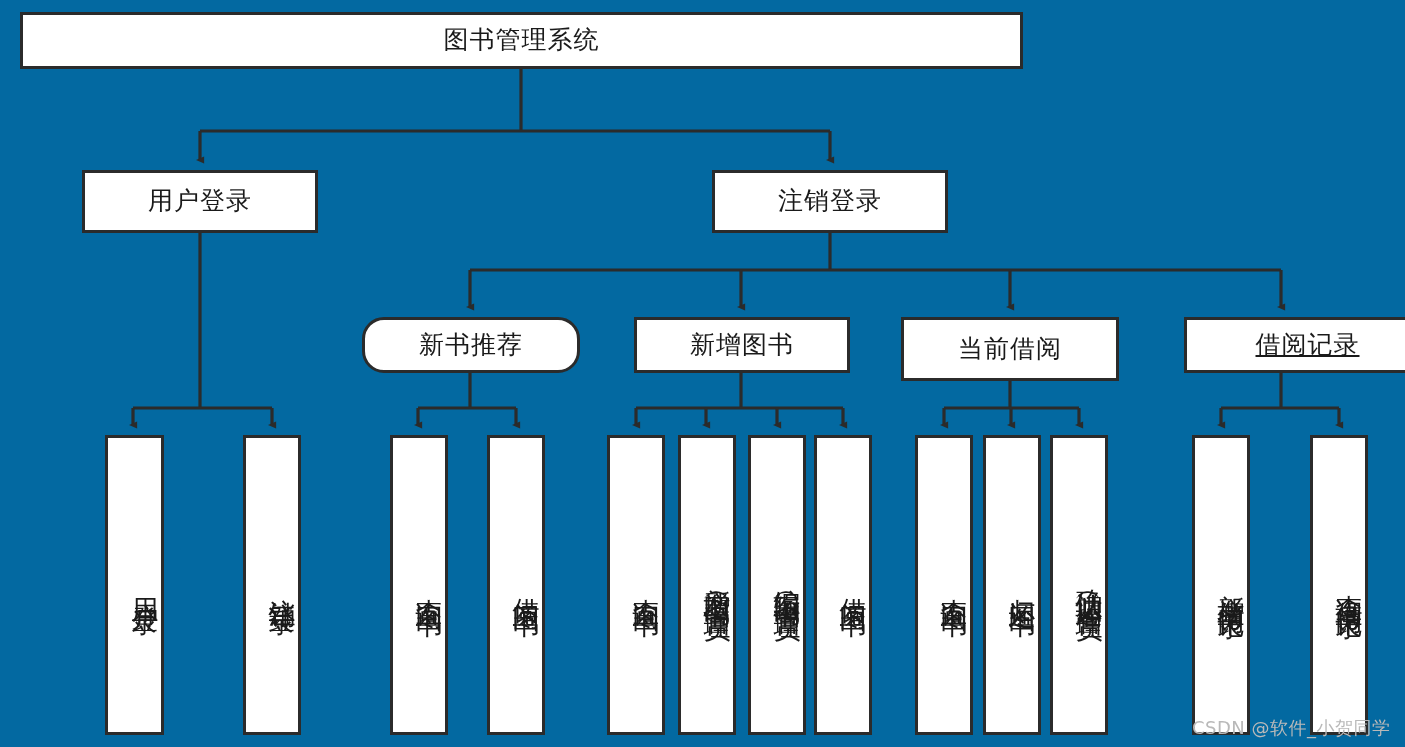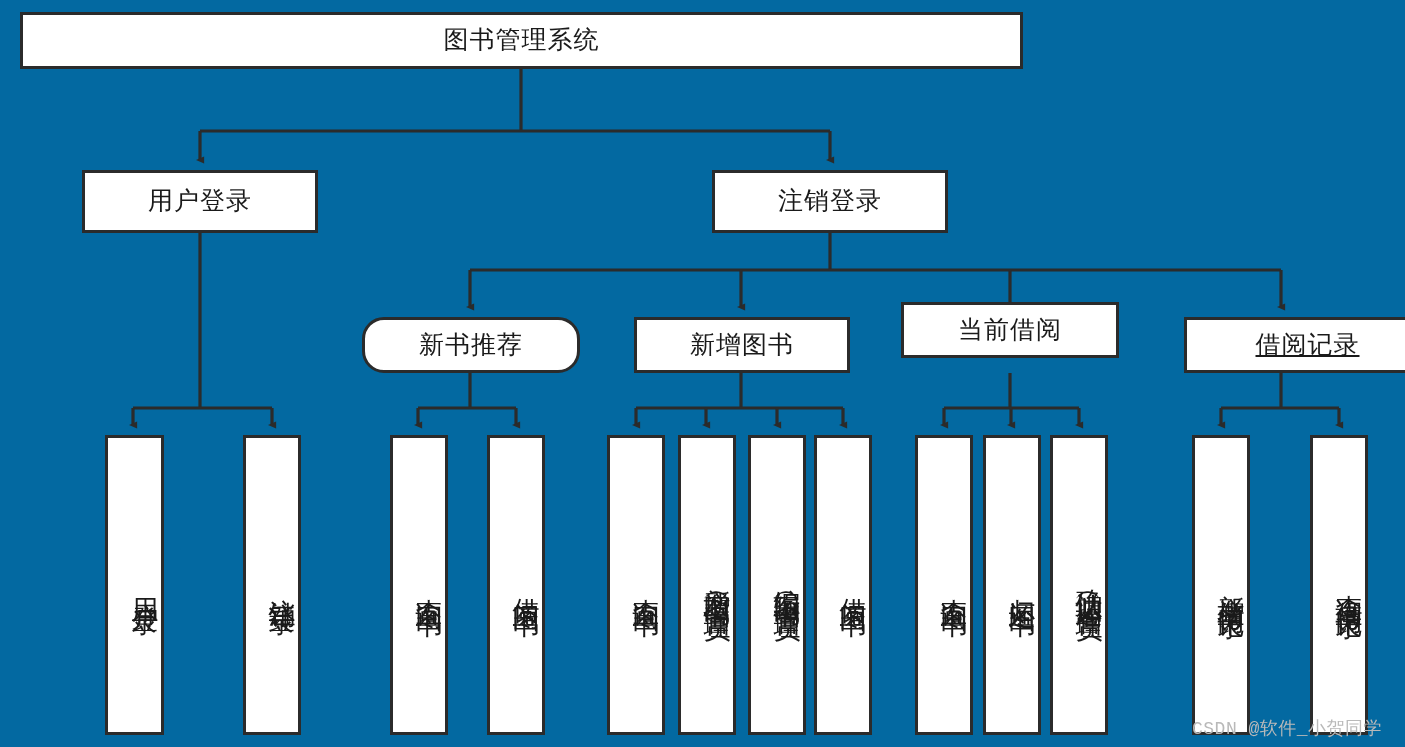--- a/index.html
+++ b/index.html
@@ -54,21 +54,20 @@
     writing-mode: vertical-rl;
     text-orientation: upright;
     white-space: nowrap;
   }
   .watermark {
     position: absolute;
     font-size: 18px;
     color: #b9b9b9;
     white-space: nowrap;
     letter-spacing: 0.5px;
-    font-family: Liberation Mono, monospace;
   }
 </style>
 </head>
 <body>
 
 <div id="canvas">
 
   <svg id="edges" viewBox="0 0 1405 747" width="1405" height="747" xmlns="http://www.w3.org/2000/svg">
     <defs>
       <marker id="arrow" markerWidth="9" markerHeight="9" refX="4.2" refY="4.5" orient="auto" markerUnits="userSpaceOnUse">
@@ -119,21 +118,21 @@
     </g>
   </svg>
 
   <div class="node horizontal" id="node-root" style="left: 20px; top: 12px; width: 1003px; height: 57px;">图书管理系统</div>
 
   <div class="node horizontal" id="node-l2-0" style="left: 82px; top: 170px; width: 236px; height: 63px;">用户登录</div>
   <div class="node horizontal" id="node-l2-1" style="left: 712px; top: 170px; width: 236px; height: 63px;">注销登录</div>
 
   <div class="node horizontal" id="node-l3-0" style="left: 362px; top: 317px; width: 218px; height: 56px; border-radius: 22px;">新书推荐</div>
   <div class="node horizontal" id="node-l3-1" style="left: 634px; top: 317px; width: 216px; height: 56px;">新增图书</div>
-  <div class="node horizontal" id="node-l3-2" style="left: 901px; top: 302px; width: 218px; height: 56px;">当前借阅</div>
+  <div class="node horizontal" id="node-l3-2" style="left: 901px; top: 317px; width: 218px; height: 64px;">当前借阅</div>
   <div class="node horizontal" id="node-l3-3" style="left: 1184px; top: 317px; width: 247px; height: 56px; text-decoration: underline;">借阅记录</div>
 
   <div class="node vertical" id="node-leaf-0" style="left: 105px; top: 435px; width: 59px; height: 300px;">
     <span class="vlabel">用户登录</span>
   </div>
   <div class="node vertical" id="node-leaf-1" style="left: 243px; top: 435px; width: 58px; height: 300px;">
     <span class="vlabel">注销登录</span>
   </div>
   <div class="node vertical" id="node-leaf-2" style="left: 390px; top: 435px; width: 58px; height: 300px;">
     <span class="vlabel">查询图书</span>

